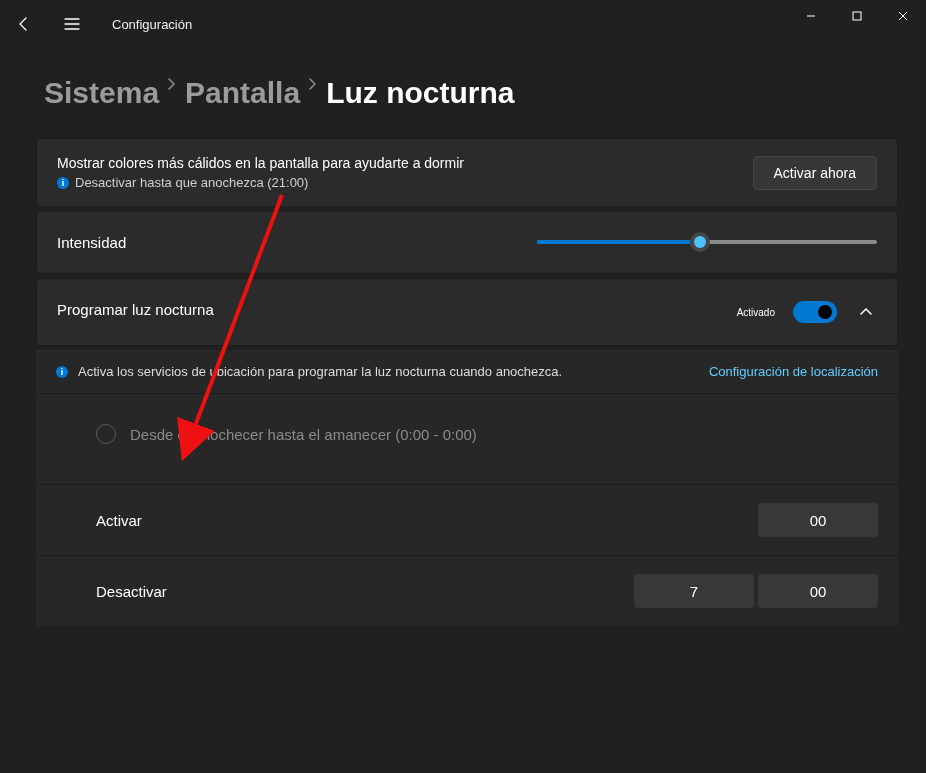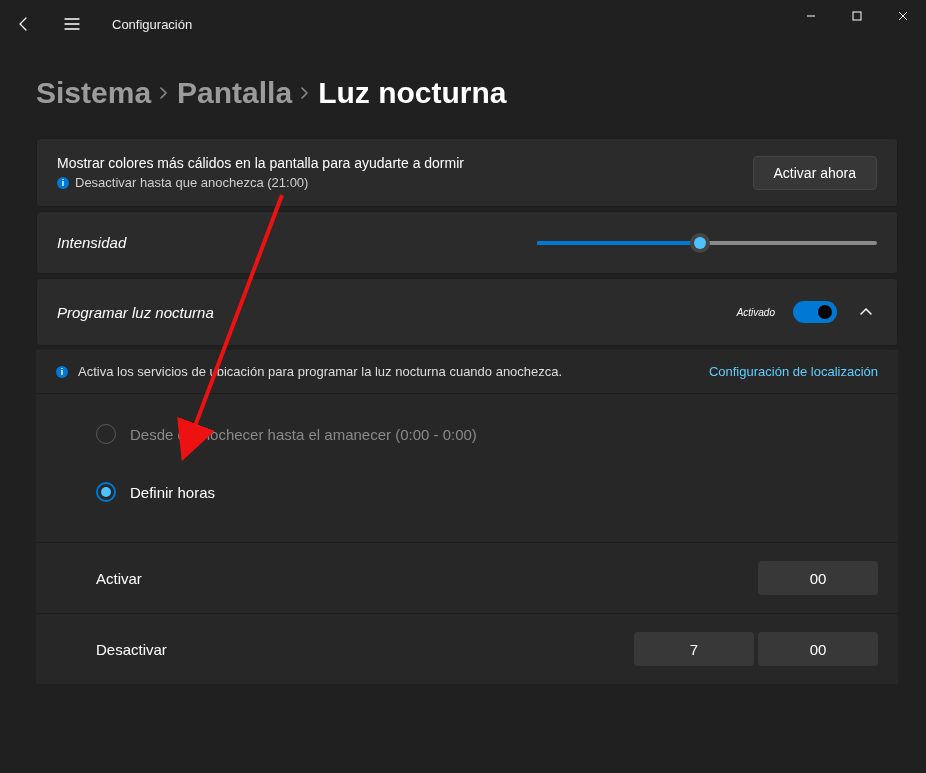--- a/index.html
+++ b/index.html
@@ -30,22 +30,22 @@
     position: absolute; right: 0; top: 0;
     display: flex;
   }
   .win-btn {
     width: 46px; height: 32px;
     display: flex; align-items: center; justify-content: center;
     cursor: pointer;
   }
   .content { padding: 10px 28px 0 36px; }
   .breadcrumb {
-    display: flex; align-items: center; gap: 8px;
-    margin: 18px 0 28px 0;
+    display: flex; align-items: flex-start; gap: 8px;
+    margin: 18px 0 28px 8px;
   }
   .breadcrumb .crumb { font-size: 30px; font-weight: 600; color: #9b9b9b; cursor: pointer; }
   .breadcrumb .crumb.active { color: #fff; cursor: default; }
   .breadcrumb .chev { color: #8a8a8a; }
   .card {
     background: #2b2b2b;
     border: 1px solid #1d1d1d;
     border-radius: 4px;
     margin-bottom: 4px;
   }
@@ -66,21 +66,21 @@
     border: 1px solid #454545;
     border-radius: 4px;
     padding: 8px 20px;
     font-size: 14px;
     color: #fff;
     cursor: pointer;
     text-align: right;
   }
   .card.row {
     padding: 22px 20px;
-    display: flex; align-items: center; justify-content: space-between; font-style: italic;
+    display: flex; justify-content: space-between;
   }
   .row-label { font-size: 15px; color: #fff; }
   .slider-wrap { flex: 1; max-width: 340px; position: relative; height: 16px; margin-left: 30px; }
   .slider-track-bg {
     position: absolute; left: 0; right: 0; top: 50%; transform: translateY(-50%);
     height: 4px; background: #8a8a8a; border-radius: 2px;
   }
   .slider-track-fill {
     position: absolute; left: 0; top: 50%; transform: translateY(-50%);
     height: 4px; background: #0078d4; border-radius: 2px;
@@ -245,24 +245,20 @@
       <span>Activa los servicios de ubicación para programar la luz nocturna cuando anochezca.</span>
     </div>
     <span class="link">Configuración de localización</span>
   </div>
 
   <div class="radio-area">
     <div class="radio-row">
       <div class="radio-circle disabled"></div>
       <span class="radio-label disabled">Desde el anochecer hasta el amanecer (0:00 - 0:00)</span>
     </div>
-    <div class="radio-row">
-      <div class="radio-circle selected"></div>
-      <span class="radio-label">Definir horas</span>
-    </div>
   </div>
 
   <div class="time-row">
     <span class="time-label">Activar</span>
     <div class="time-inputs">
       <div class="time-box">00</div>
     </div>
   </div>
 
   <div class="time-row">

